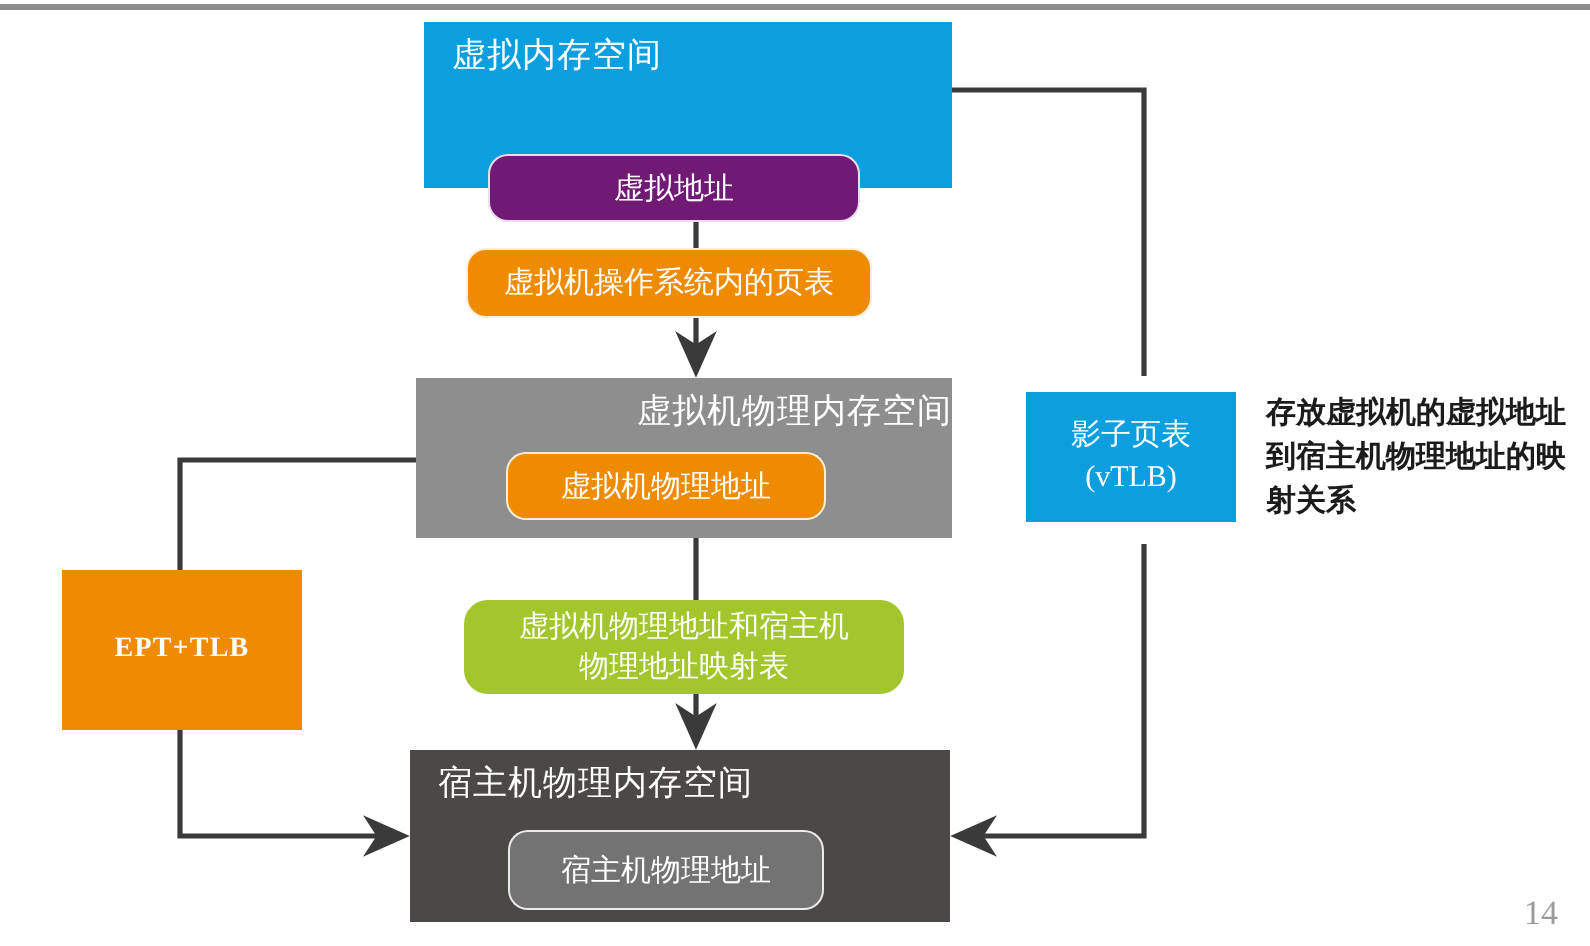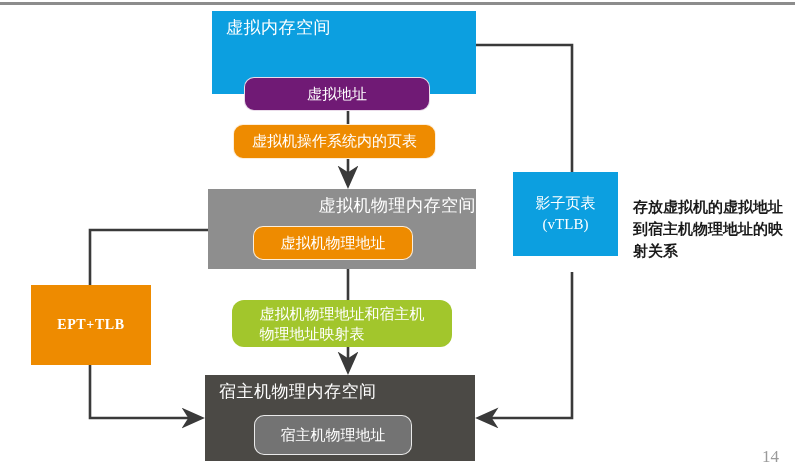--- a/index.html
+++ b/index.html
@@ -87,37 +87,37 @@
   #map-table-pill {
     left: 232px; top: 300px; width: 220px; height: 47px;
     background: #A2C62C;
     font-size: 15px;
     line-height: 20px;
     border-radius: 12px;
     position: absolute;
     display: flex;
     align-items: center;
     justify-content: center;
-    text-align: left;
+    text-align: center;
     color: #fff;
     box-sizing: border-box;
   }
 
   #host-phys-space {
     left: 205px; top: 375px; width: 270px; height: 86px;
     background: #4B4945;
   }
   #host-phys-addr-pill {
     left: 254px; top: 415px; width: 158px; height: 40px;
     background: #737373;
     font-size: 15px;
   }
 
   #vtlb-box {
-    left: 513px; top: 172px; width: 105px; height: 84px;
+    left: 513px; top: 196px; width: 105px; height: 65px;
     background: #0C9FE0;
     display: flex;
     align-items: center;
     justify-content: center;
   }
   #vtlb-label {
     color: #ffffff;
     font-size: 15px;
     line-height: 21px;
     text-align: center;

